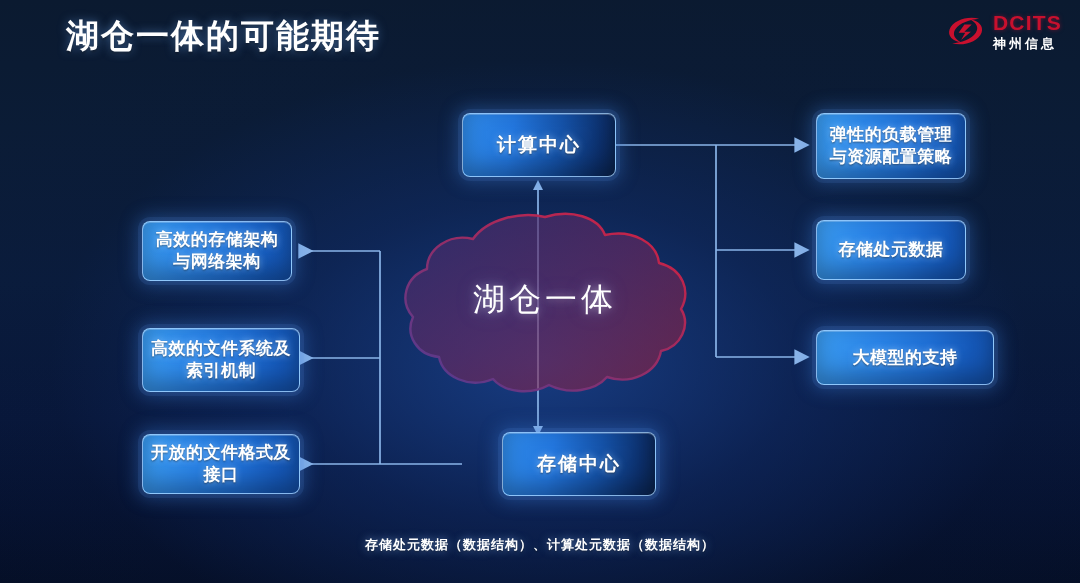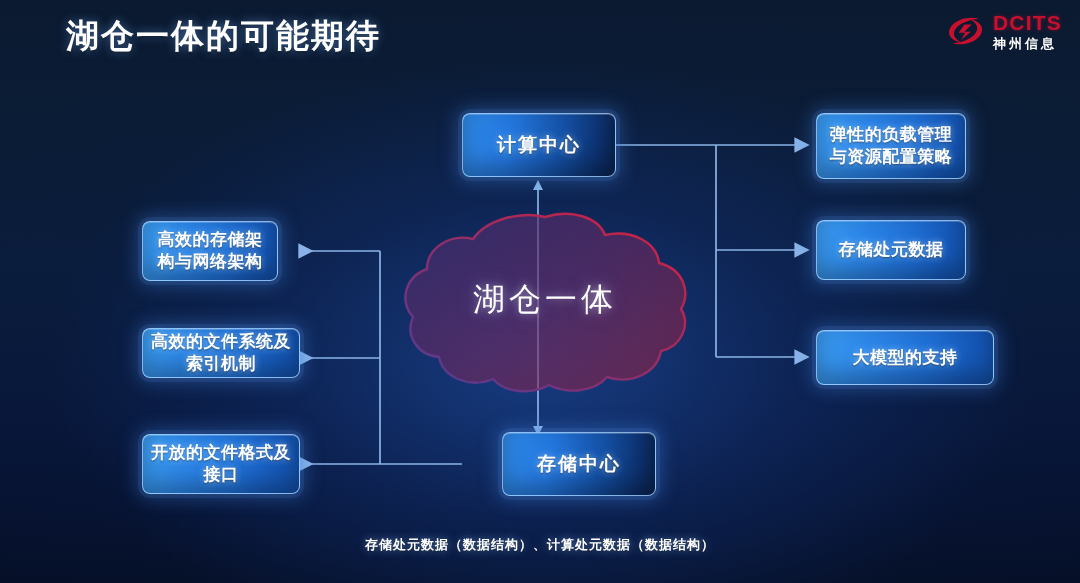--- a/index.html
+++ b/index.html
@@ -151,22 +151,22 @@
              C4 96 10 72 32 64
              C32 44 54 28 78 34
              C92 14 126 6 150 12 Z" fill="url(#cloudFill)" stroke="url(#cloudStroke)" stroke-width="2.4" stroke-linejoin="round"></path>
   </svg>
   <div id="cloud-label">湖仓一体</div>
 
   <div class="node center" style="left:462px;top:113px;width:154px;height:64px;">计算中心</div>
 
   <div class="node center" style="left:462px;top:432px;width:154px;height:64px;margin-left:40px;">存储中心</div>
 
-  <div class="node leaf bright" style="left:142px;top:221px;width:136px;height:60px;">高效的存储架构与网络架构</div>
-  <div class="node leaf bright" style="left:142px;top:328px;width:158px;height:50px;">高效的文件系统及索引机制</div>
+  <div class="node leaf bright" style="left:142px;top:221px;width:150px;height:60px;">高效的存储架构与网络架构</div>
+  <div class="node leaf bright" style="left:142px;top:328px;width:158px;height:64px;">高效的文件系统及索引机制</div>
   <div class="node leaf bright" style="left:142px;top:434px;width:158px;height:60px;">开放的文件格式及接口</div>
 
   <div class="node leaf bright" style="left:816px;top:113px;width:150px;height:66px;">弹性的负载管理与资源配置策略</div>
   <div class="node leaf bright" style="left:816px;top:220px;width:150px;height:60px;">存储处元数据</div>
   <div class="node leaf bright" style="left:816px;top:330px;width:178px;height:55px;">大模型的支持</div>
 
   <div id="caption">存储处元数据（数据结构）、计算处元数据（数据结构）</div>
 
 </div>
 

